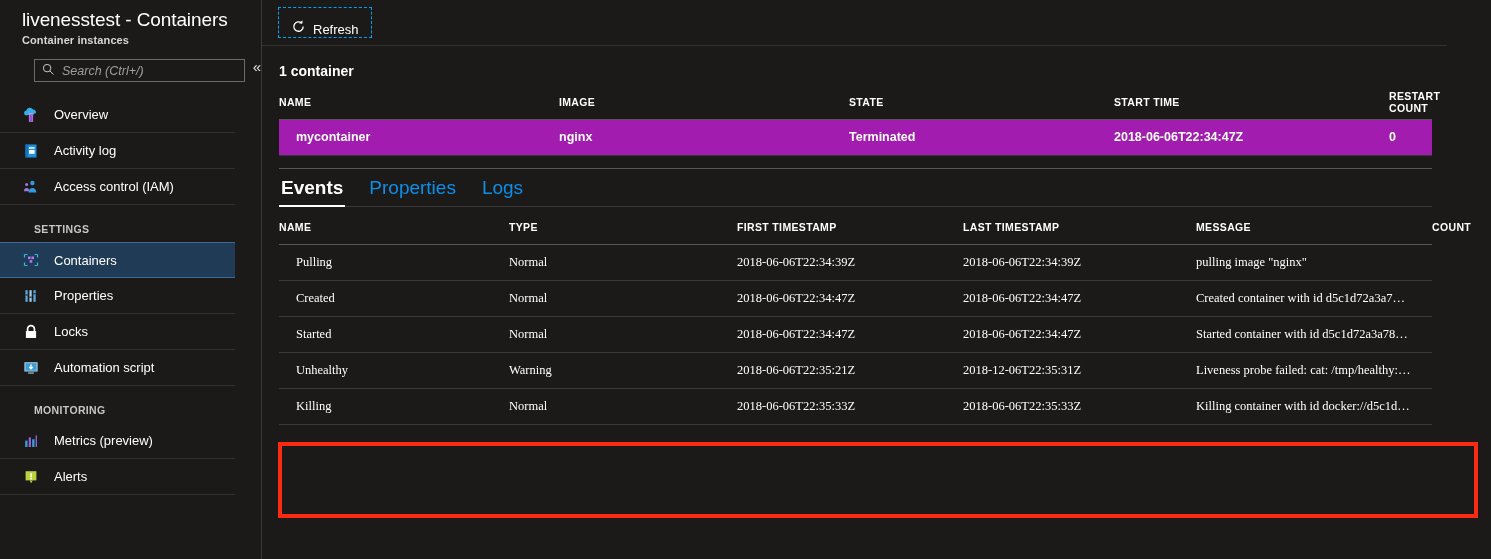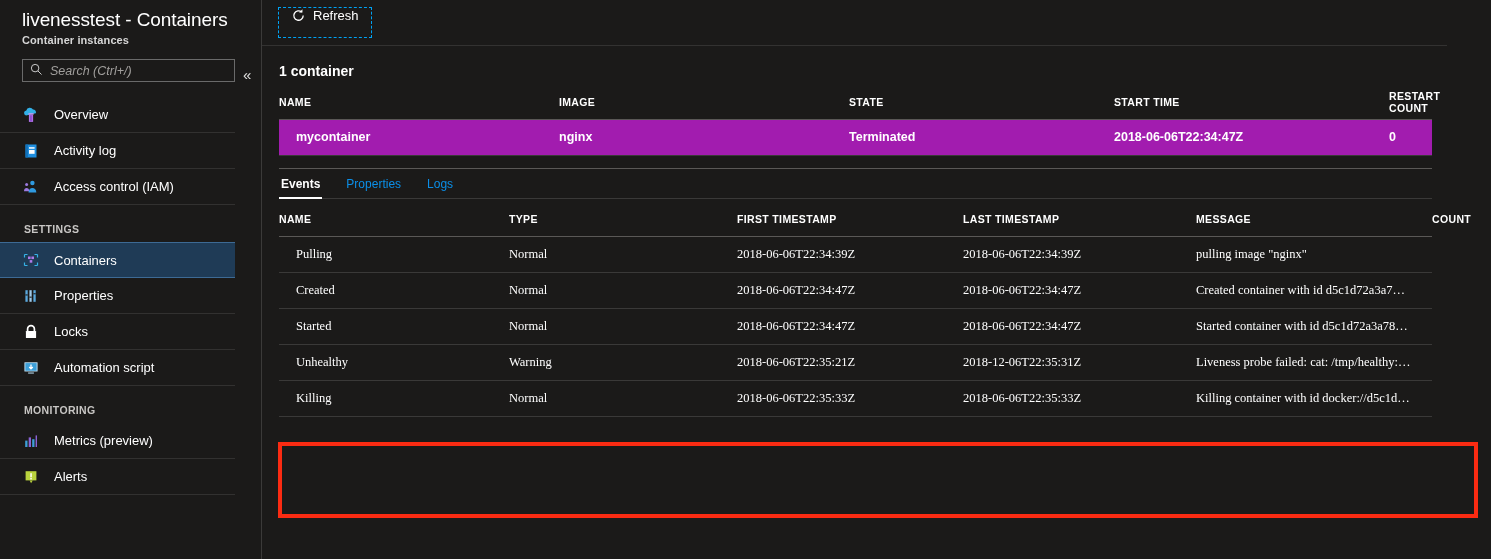--- a/index.html
+++ b/index.html
@@ -22,22 +22,23 @@
   }
   .blade-title {
     font-size: 19px; font-weight: 400; color: #ffffff;
     padding: 9px 0 0 22px; letter-spacing: -0.1px;
   }
   .blade-subtitle {
     font-size: 11px; font-weight: 700; color: #d6d6d6;
     padding: 3px 0 0 22px; letter-spacing: 0.1px;
   }
   .search-row {
-    display: flex; align-items: flex-end;
+    display: flex; align-items: flex-start;
     padding: 13px 0 0 22px;
+    margin-left: 12px;
   }
   .search-box {
     width: 213px; height: 23px;
     border: 1px solid #6a6a6a;
     background: transparent;
     display: flex; align-items: center;
     padding-left: 7px;
   }
   .search-box svg { flex: 0 0 auto; }
   .search-input {
@@ -67,37 +68,37 @@
   }
   .nav-icon {
     width: 18px; height: 18px; flex: 0 0 18px;
     display: flex; align-items: center; justify-content: center;
     margin-right: 14px;
   }
   .nav-label { font-size: 13px; color: #ffffff; white-space: nowrap; }
   .nav-section {
     font-size: 10.5px; font-weight: 700; color: #c8c6c4;
     letter-spacing: 0.35px;
-    padding: 18px 0 7px 24px;
+    padding: 18px 0 7px 34px;
   }
 
   
   .main {
     flex: 1 1 auto; position: relative;
     background: #1b1a19;
     height: 559px;
   }
   .toolbar {
     height: 46px; display: flex; align-items: center;
     padding-left: 16px;
     border-bottom: 1px solid #333231;
     background: #1b1a19;
   }
   .refresh-btn {
-    display: flex; align-items: flex-start; gap: 7px;
+    display: flex; align-items: flex-end; gap: 7px;
     height: 31px; padding: 0 12px;
     border: 1px dashed #00a2f3;
     cursor: pointer;
     background: transparent;
     color: #ffffff; font-size: 13px;
     font-family: "Liberation Sans", sans-serif;
   }
 
   .section-title {
     font-size: 14px; font-weight: 700; color: #ffffff;
@@ -125,21 +126,21 @@
 
   
   .tabs-wrap { padding: 0 15px 0 17px; margin-top: 12px; }
   .tabs {
     display: flex; align-items: flex-end; gap: 22px;
     border-top: 1px solid #5a5856;
     border-bottom: 1px solid #3a3938;
     padding-top: 8px;
   }
   .tab {
-    font-size: 12px; padding: 0 2px 7px 2px; cursor: pointer;
+    font-size: 19px; padding: 0 2px 7px 2px; cursor: pointer;
     color: #0b8fe8; position: relative;
   }
   .tab.active { color: #ffffff; font-weight: 700; }
   .tab.active::after {
     content: ""; position: absolute; left: 0; right: 0; bottom: -1px;
     height: 2px; background: #ffffff;
   }
 
   .events-wrap { padding: 4px 15px 0 17px; position: relative; }
   .events-wrap .grid th { border-bottom: 1px solid #5a5856; }

